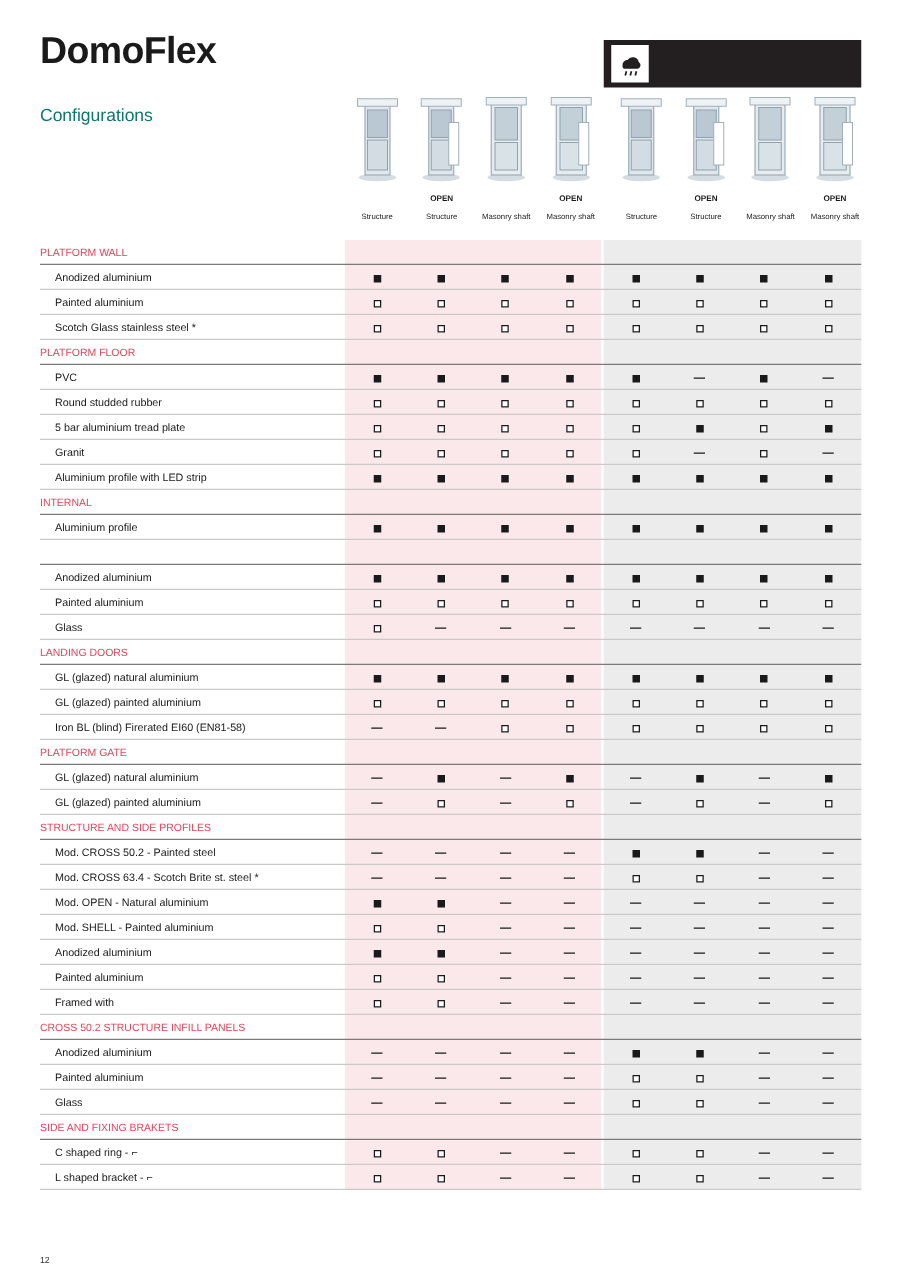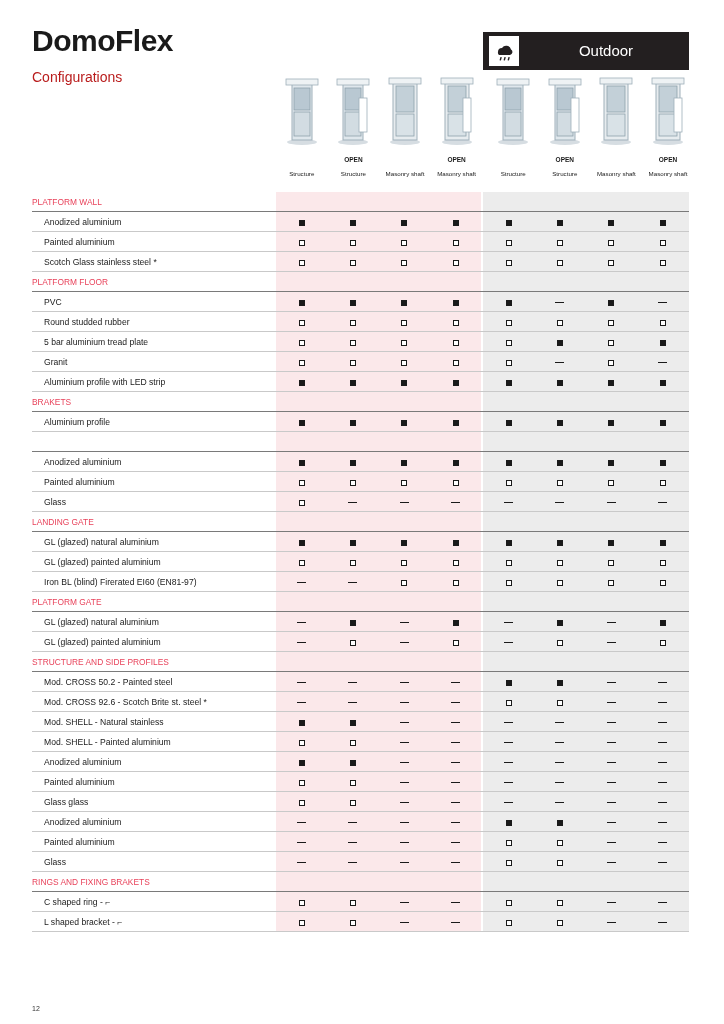--- a/index.html
+++ b/index.html
@@ -29,23 +29,23 @@
     width: 240px;
   }
   .title-main {
     font-size: 30px;
     font-weight: bold;
     letter-spacing: -0.5px;
     line-height: 1.1;
     color: #1a1a1a;
   }
   .title-sub {
-    margin-top: 12px;
+    margin-top: 27px;
     font-size: 14px;
-    color: #b91c1c;
+    color: #0f766e;
   }
 
   .group-bar {
     position: absolute;
     top: 32px;
     height: 38px;
     background: #231f20;
     color: #ffffff;
   }
   .group-bar.indoor { left: 276px; width: 205px; }
@@ -207,21 +207,20 @@
     <div class="group-bar outdoor">
       <div class="group-icon">
         <svg width="24" height="24" viewBox="0 0 24 24">
           <rect x="0" y="0" width="24" height="24" fill="#ffffff"></rect>
           <path d="M6 13 a4 4 0 0 1 4-4 a5 5 0 0 1 9 1.5 a3 3 0 0 1 -1 5.5 L7 16 a3 3 0 0 1 -1 -3 Z" fill="#231f20"></path>
           <rect x="8" y="18" width="1.4" height="3.5" fill="#231f20" transform="rotate(15 8.7 19.7)"></rect>
           <rect x="12" y="18" width="1.4" height="3.5" fill="#231f20" transform="rotate(15 12.7 19.7)"></rect>
           <rect x="16" y="18" width="1.4" height="3.5" fill="#231f20" transform="rotate(15 16.7 19.7)"></rect>
         </svg>
       </div>
-      <div class="group-label">Outdoor</div>
     </div>
 
     <div class="thumbs">
         <div class="thumb-cell" style="left: 0px;">
           <div class="thumb-art"><svg width="40" height="72" viewBox="0 0 40 72">
               <ellipse cx="20" cy="66" rx="15" ry="3" fill="#d6dde2"></ellipse>
               <rect x="10" y="8" width="20" height="56" fill="#dfe7ec" stroke="#9fb0ba" stroke-width="1"></rect>
               <rect x="12" y="12" width="16" height="22" fill="#b9c8d2" stroke="#8fa2ad" stroke-width="0.8"></rect>
               <rect x="12" y="36" width="16" height="24" fill="#d2dce2" stroke="#8fa2ad" stroke-width="0.8"></rect>
               <rect x="4" y="3" width="32" height="6" fill="#eef2f4" stroke="#9fb0ba" stroke-width="0.8"></rect>
@@ -434,21 +433,21 @@
         <div class="cell" style="left: 397.9px;"><span class="mark-filled"></span></div>
         <div class="cell" style="left: 451px;"><span class="mark-filled"></span></div>
         <div class="cell" style="left: 502.3px;"><span class="mark-filled"></span></div>
         <div class="cell" style="left: 553.6px;"><span class="mark-filled"></span></div>
         <div class="cell" style="left: 604.9px;"><span class="mark-filled"></span></div>
         <div class="underline"></div>
       </div>
       <div class="row section">
         <div class="band indoor"></div>
         <div class="band outdoor"></div>
-        <div class="label">BRAKETS</div>
+        <div class="label">INTERNAL</div>
         <div class="underline"></div>
       </div>
       <div class="row">
         <div class="band indoor"></div>
         <div class="band outdoor"></div>
         <div class="label">Aluminium profile</div>
         <div class="cell" style="left: 244px;"><span class="mark-filled"></span></div>
         <div class="cell" style="left: 295.3px;"><span class="mark-filled"></span></div>
         <div class="cell" style="left: 346.6px;"><span class="mark-filled"></span></div>
         <div class="cell" style="left: 397.9px;"><span class="mark-filled"></span></div>
@@ -501,21 +500,21 @@
         <div class="cell" style="left: 397.9px;"><span class="mark-dash"></span></div>
         <div class="cell" style="left: 451px;"><span class="mark-dash"></span></div>
         <div class="cell" style="left: 502.3px;"><span class="mark-dash"></span></div>
         <div class="cell" style="left: 553.6px;"><span class="mark-dash"></span></div>
         <div class="cell" style="left: 604.9px;"><span class="mark-dash"></span></div>
         <div class="underline"></div>
       </div>
       <div class="row section">
         <div class="band indoor"></div>
         <div class="band outdoor"></div>
-        <div class="label">LANDING GATE</div>
+        <div class="label">LANDING DOORS</div>
         <div class="underline"></div>
       </div>
       <div class="row">
         <div class="band indoor"></div>
         <div class="band outdoor"></div>
         <div class="label">GL (glazed) natural aluminium</div>
         <div class="cell" style="left: 244px;"><span class="mark-filled"></span></div>
         <div class="cell" style="left: 295.3px;"><span class="mark-filled"></span></div>
         <div class="cell" style="left: 346.6px;"><span class="mark-filled"></span></div>
         <div class="cell" style="left: 397.9px;"><span class="mark-filled"></span></div>
@@ -535,21 +534,21 @@
         <div class="cell" style="left: 397.9px;"><span class="mark-open"></span></div>
         <div class="cell" style="left: 451px;"><span class="mark-open"></span></div>
         <div class="cell" style="left: 502.3px;"><span class="mark-open"></span></div>
         <div class="cell" style="left: 553.6px;"><span class="mark-open"></span></div>
         <div class="cell" style="left: 604.9px;"><span class="mark-open"></span></div>
         <div class="underline"></div>
       </div>
       <div class="row">
         <div class="band indoor"></div>
         <div class="band outdoor"></div>
-        <div class="label">Iron BL (blind) Firerated EI60 (EN81-97)</div>
+        <div class="label">Iron BL (blind) Firerated EI60 (EN81-58)</div>
         <div class="cell" style="left: 244px;"><span class="mark-dash"></span></div>
         <div class="cell" style="left: 295.3px;"><span class="mark-dash"></span></div>
         <div class="cell" style="left: 346.6px;"><span class="mark-open"></span></div>
         <div class="cell" style="left: 397.9px;"><span class="mark-open"></span></div>
         <div class="cell" style="left: 451px;"><span class="mark-open"></span></div>
         <div class="cell" style="left: 502.3px;"><span class="mark-open"></span></div>
         <div class="cell" style="left: 553.6px;"><span class="mark-open"></span></div>
         <div class="cell" style="left: 604.9px;"><span class="mark-open"></span></div>
         <div class="underline"></div>
       </div>
@@ -603,35 +602,35 @@
         <div class="cell" style="left: 397.9px;"><span class="mark-dash"></span></div>
         <div class="cell" style="left: 451px;"><span class="mark-filled"></span></div>
         <div class="cell" style="left: 502.3px;"><span class="mark-filled"></span></div>
         <div class="cell" style="left: 553.6px;"><span class="mark-dash"></span></div>
         <div class="cell" style="left: 604.9px;"><span class="mark-dash"></span></div>
         <div class="underline"></div>
       </div>
       <div class="row">
         <div class="band indoor"></div>
         <div class="band outdoor"></div>
-        <div class="label">Mod. CROSS 92.6 - Scotch Brite st. steel *</div>
+        <div class="label">Mod. CROSS 63.4 - Scotch Brite st. steel *</div>
         <div class="cell" style="left: 244px;"><span class="mark-dash"></span></div>
         <div class="cell" style="left: 295.3px;"><span class="mark-dash"></span></div>
         <div class="cell" style="left: 346.6px;"><span class="mark-dash"></span></div>
         <div class="cell" style="left: 397.9px;"><span class="mark-dash"></span></div>
         <div class="cell" style="left: 451px;"><span class="mark-open"></span></div>
         <div class="cell" style="left: 502.3px;"><span class="mark-open"></span></div>
         <div class="cell" style="left: 553.6px;"><span class="mark-dash"></span></div>
         <div class="cell" style="left: 604.9px;"><span class="mark-dash"></span></div>
         <div class="underline"></div>
       </div>
       <div class="row">
         <div class="band indoor"></div>
         <div class="band outdoor"></div>
-        <div class="label">Mod. SHELL - Natural stainless</div>
+        <div class="label">Mod. OPEN - Natural aluminium</div>
         <div class="cell" style="left: 244px;"><span class="mark-filled"></span></div>
         <div class="cell" style="left: 295.3px;"><span class="mark-filled"></span></div>
         <div class="cell" style="left: 346.6px;"><span class="mark-dash"></span></div>
         <div class="cell" style="left: 397.9px;"><span class="mark-dash"></span></div>
         <div class="cell" style="left: 451px;"><span class="mark-dash"></span></div>
         <div class="cell" style="left: 502.3px;"><span class="mark-dash"></span></div>
         <div class="cell" style="left: 553.6px;"><span class="mark-dash"></span></div>
         <div class="cell" style="left: 604.9px;"><span class="mark-dash"></span></div>
         <div class="underline"></div>
       </div>
@@ -673,29 +672,35 @@
         <div class="cell" style="left: 397.9px;"><span class="mark-dash"></span></div>
         <div class="cell" style="left: 451px;"><span class="mark-dash"></span></div>
         <div class="cell" style="left: 502.3px;"><span class="mark-dash"></span></div>
         <div class="cell" style="left: 553.6px;"><span class="mark-dash"></span></div>
         <div class="cell" style="left: 604.9px;"><span class="mark-dash"></span></div>
         <div class="underline"></div>
       </div>
       <div class="row">
         <div class="band indoor"></div>
         <div class="band outdoor"></div>
-        <div class="label">Glass glass</div>
+        <div class="label">Framed with</div>
         <div class="cell" style="left: 244px;"><span class="mark-open"></span></div>
         <div class="cell" style="left: 295.3px;"><span class="mark-open"></span></div>
         <div class="cell" style="left: 346.6px;"><span class="mark-dash"></span></div>
         <div class="cell" style="left: 397.9px;"><span class="mark-dash"></span></div>
         <div class="cell" style="left: 451px;"><span class="mark-dash"></span></div>
         <div class="cell" style="left: 502.3px;"><span class="mark-dash"></span></div>
         <div class="cell" style="left: 553.6px;"><span class="mark-dash"></span></div>
         <div class="cell" style="left: 604.9px;"><span class="mark-dash"></span></div>
+        <div class="underline"></div>
+      </div>
+      <div class="row section">
+        <div class="band indoor"></div>
+        <div class="band outdoor"></div>
+        <div class="label">CROSS 50.2 STRUCTURE INFILL PANELS</div>
         <div class="underline"></div>
       </div>
       <div class="row">
         <div class="band indoor"></div>
         <div class="band outdoor"></div>
         <div class="label">Anodized aluminium</div>
         <div class="cell" style="left: 244px;"><span class="mark-dash"></span></div>
         <div class="cell" style="left: 295.3px;"><span class="mark-dash"></span></div>
         <div class="cell" style="left: 346.6px;"><span class="mark-dash"></span></div>
         <div class="cell" style="left: 397.9px;"><span class="mark-dash"></span></div>
@@ -729,21 +734,21 @@
         <div class="cell" style="left: 397.9px;"><span class="mark-dash"></span></div>
         <div class="cell" style="left: 451px;"><span class="mark-open"></span></div>
         <div class="cell" style="left: 502.3px;"><span class="mark-open"></span></div>
         <div class="cell" style="left: 553.6px;"><span class="mark-dash"></span></div>
         <div class="cell" style="left: 604.9px;"><span class="mark-dash"></span></div>
         <div class="underline"></div>
       </div>
       <div class="row section">
         <div class="band indoor"></div>
         <div class="band outdoor"></div>
-        <div class="label">RINGS AND FIXING BRAKETS</div>
+        <div class="label">SIDE AND FIXING BRAKETS</div>
         <div class="underline"></div>
       </div>
       <div class="row">
         <div class="band indoor"></div>
         <div class="band outdoor"></div>
         <div class="label">C shaped ring - ⌐</div>
         <div class="cell" style="left: 244px;"><span class="mark-open"></span></div>
         <div class="cell" style="left: 295.3px;"><span class="mark-open"></span></div>
         <div class="cell" style="left: 346.6px;"><span class="mark-dash"></span></div>
         <div class="cell" style="left: 397.9px;"><span class="mark-dash"></span></div>

